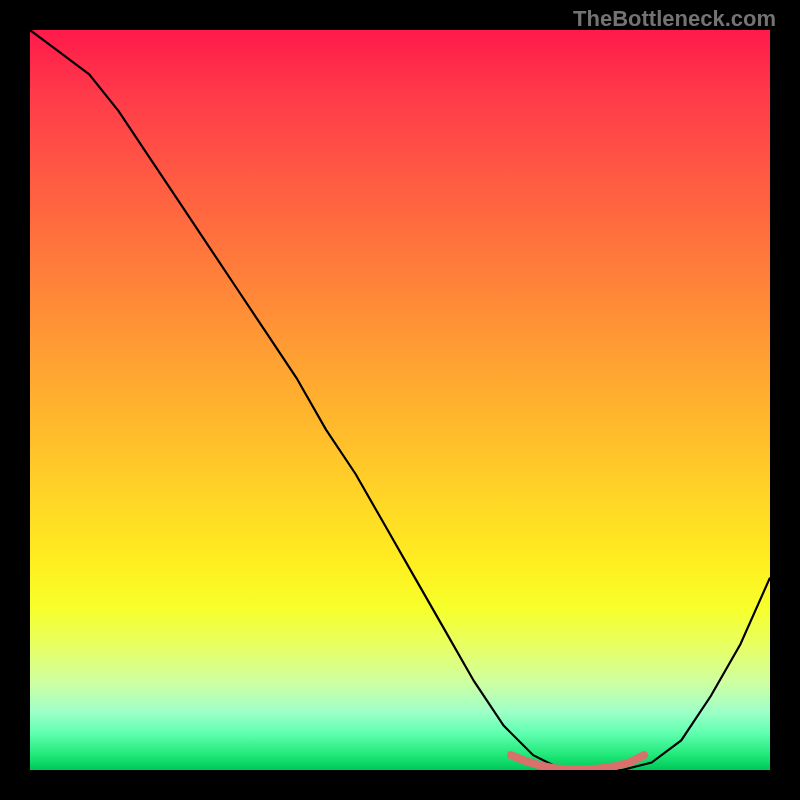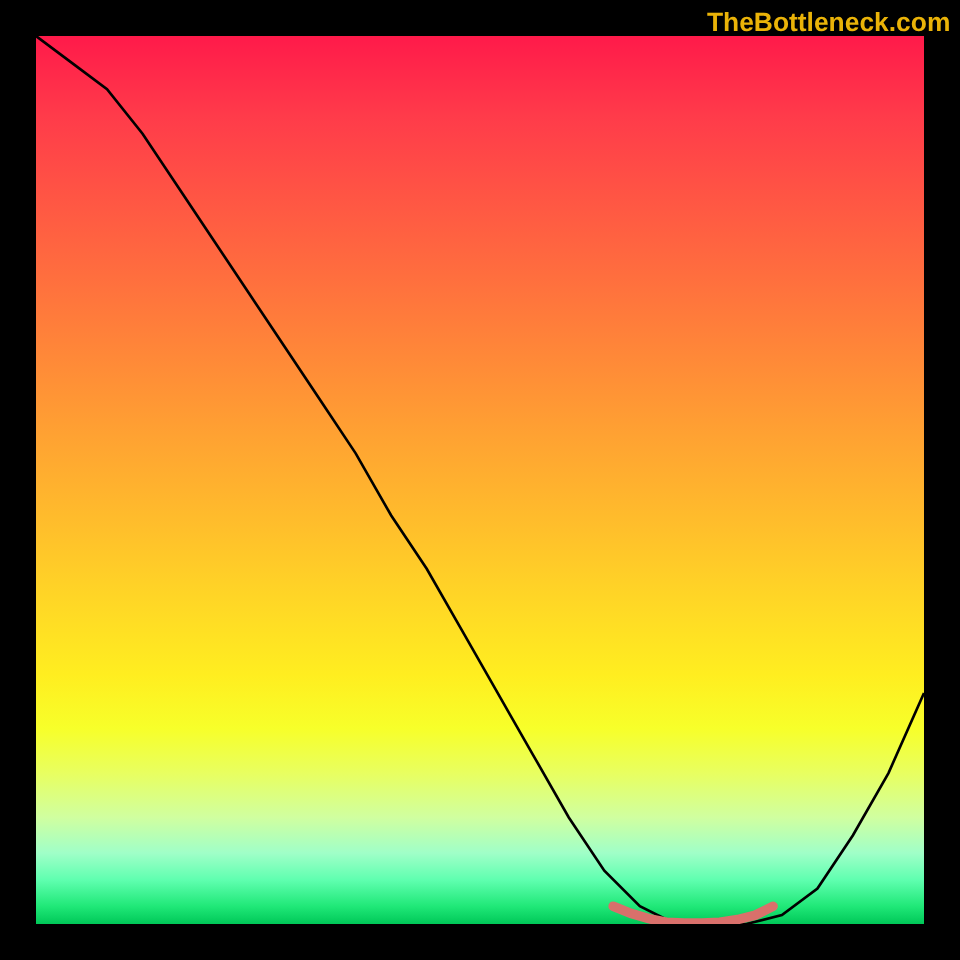--- a/index.html
+++ b/index.html
@@ -6,22 +6,22 @@
   body {
     width: 800px;
     height: 800px;
     background: #000;
     position: relative;
     font-family: Arial, sans-serif;
   }
   .watermark {
     position: absolute;
     top: 6px;
-    right: 8px;
-    color: #eab308;
+    right: 24px;
+    color: #737373;
     font-size: 22px;
     font-weight: bold;
     z-index: 10;
   }
   .plot-area {
     position: absolute;
     left: 30px;
     top: 30px;
     width: 740px;
     height: 740px;

